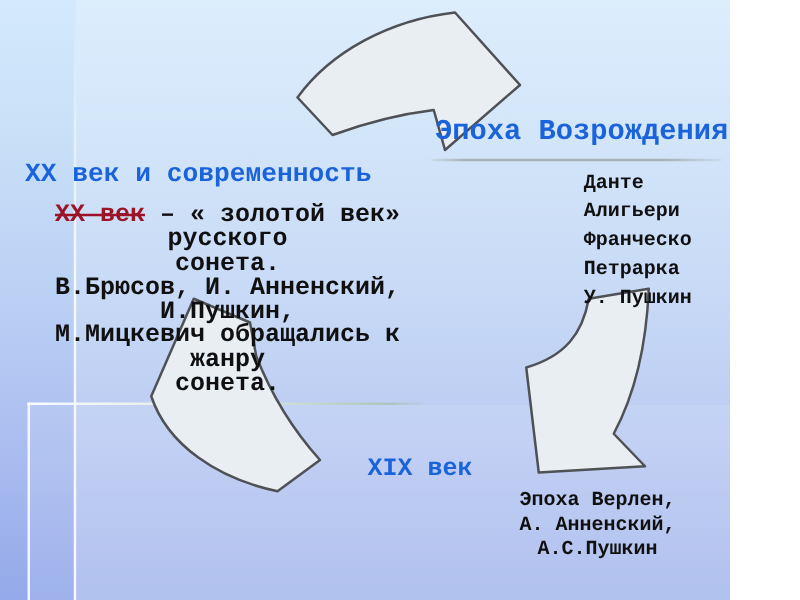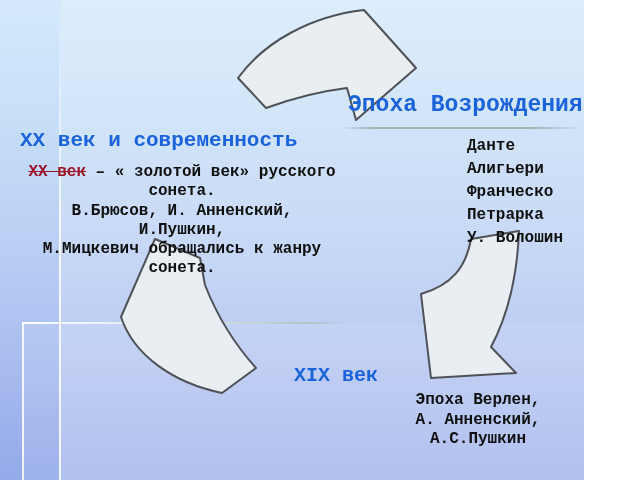--- a/index.html
+++ b/index.html
@@ -37,21 +37,21 @@
   .txt{position:absolute;z-index:3;}
   .heading{color:#1a63da;white-space:nowrap;}
   .h-renaissance{left:348px;top:92px;font-size:23px;}
   .h-xx{left:20px;top:129px;font-size:21px;}
   .h-xix{left:294px;top:364px;font-size:20px;}
   .underline-renaissance{
     position:absolute;left:345px;top:127px;width:232px;height:2px;z-index:3;
     background:linear-gradient(90deg,rgba(160,170,175,0.15) 0%,#a8b2b6 12%,#a8b2b6 80%,rgba(160,170,175,0.15) 100%);
   }
   .list-renaissance{left:431px;top:135px;font-size:16px;line-height:23px;color:#101010;margin-left:36px;}
-  .para-xx{left:26px;top:163px;width:312px;font-size:16px;line-height:19.3px;color:#101010;text-align:center;}
+  .para-xx{left:26px;top:163px;width:312px;font-size:20px;line-height:19.3px;color:#101010;text-align:center;}
   .red-strike{color:#9b1428;text-decoration:line-through;}
   .list-xix{left:408px;top:391px;width:140px;font-size:16px;line-height:19.5px;color:#101010;text-align:center;}
 </style>
 </head>
 <body>
 
 <div class="slide">
 
   <div class="panel-right"></div>
   <div class="vline-main"></div>
@@ -69,21 +69,21 @@
 
   <svg class="arrow" style="left:114px;top:236px;" width="146" height="160" viewBox="0 0 146 160">
     <path d="M41,3 L 7,81 C 20,120 60,147 108,157 L 142,132 C 115,102 100,72 91,49 L 86,22 Z"></path>
   </svg>
 
   <div class="txt heading h-renaissance">Эпоха Возрождения</div>
   <div class="underline-renaissance"></div>
   <div class="txt list-renaissance">
     <div>Данте Алигьери</div>
     <div>Франческо Петрарка</div>
-    <div>У. Волошин</div>
+    <div>У. Пушкин</div>
   </div>
 
   <div class="txt heading h-xx">XX век и современность</div>
   <div class="txt para-xx">
     <div><span class="red-strike">XX век</span><span> – « золотой век» русского</span></div>
     <div>сонета.</div>
     <div>В.Брюсов, И. Анненский,</div>
     <div>И.Пушкин,</div>
     <div>М.Мицкевич обращались к жанру</div>
     <div>сонета.</div>

